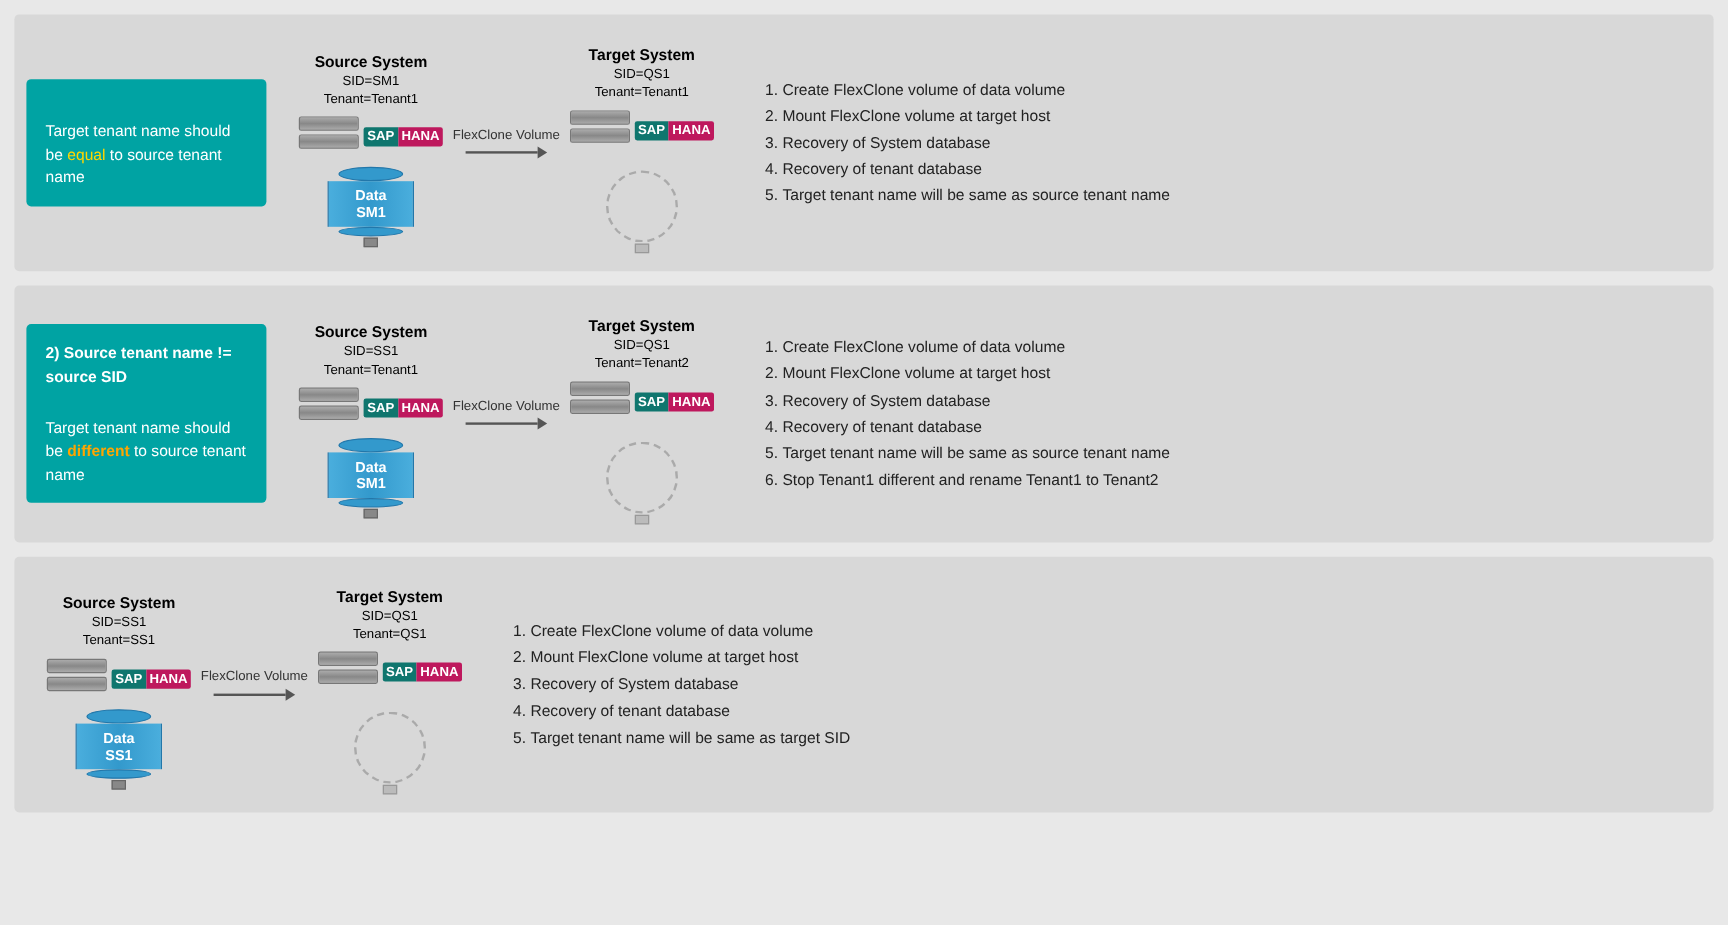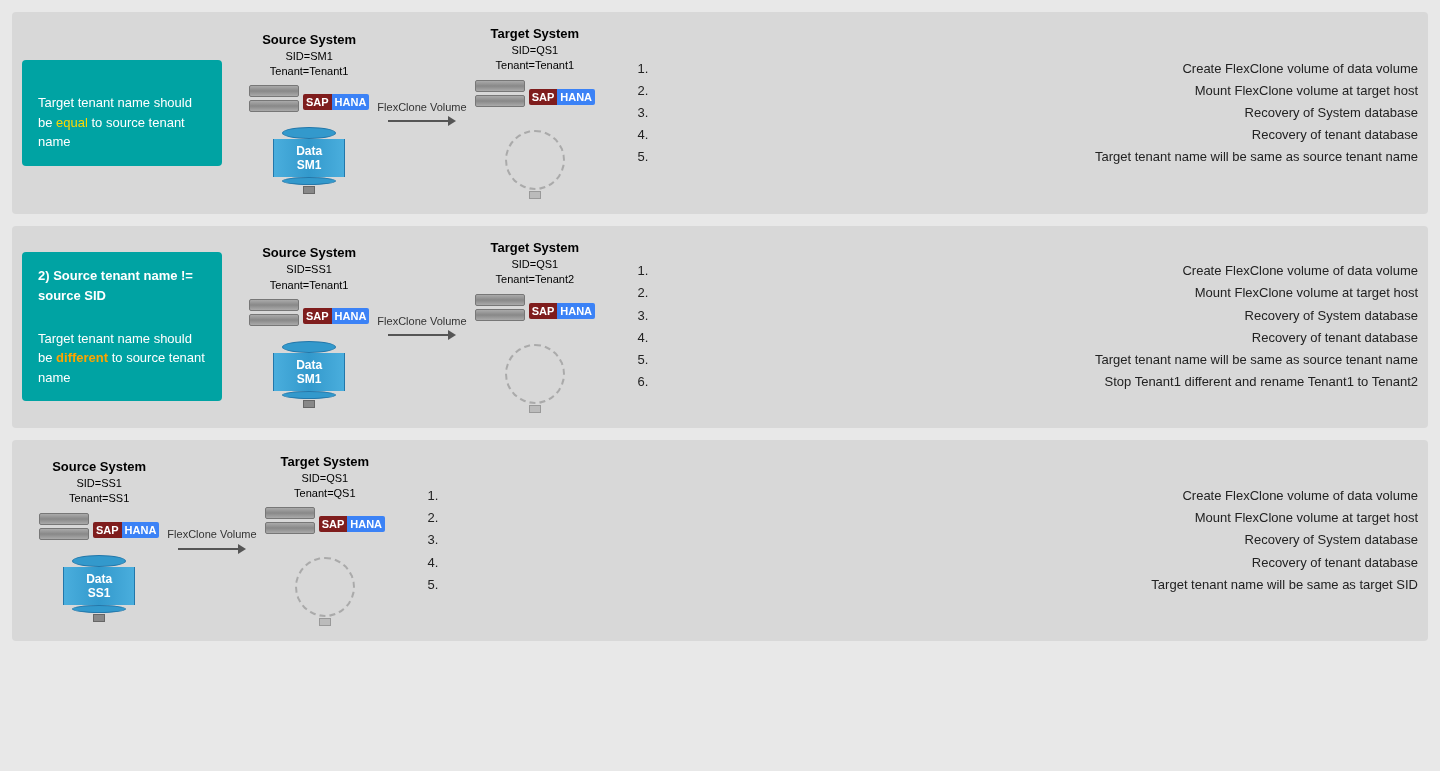--- a/index.html
+++ b/index.html
@@ -51,48 +51,49 @@
       max-width: 380px;
       gap: 8px;
       justify-content: center;
     }
     .system-box {
       display: flex;
       flex-direction: column;
       align-items: center;
       font-size: 12px;
       min-width: 120px;
+      margin-top: 12px;
     }
     .system-box .title {
       font-weight: bold;
       font-size: 13px;
       margin-bottom: 2px;
     }
     .system-box .sid-info {
       font-size: 11px;
       text-align: center;
       margin-bottom: 6px;
       line-height: 1.4;
     }
     .sap-hana-logo {
       display: flex;
       flex-direction: row;
       align-items: center;
       margin-bottom: 6px;
     }
     .sap-part {
-      background: #7f1d1d;
+      background: #0f766e;
       color: white;
       font-weight: bold;
       font-size: 11px;
       padding: 2px 3px;
       border-radius: 2px 0 0 2px;
     }
     .hana-part {
-      background: #3b82f6;
+      background: #be185d;
       color: white;
       font-weight: bold;
       font-size: 11px;
       padding: 2px 3px;
       border-radius: 0 2px 2px 0;
     }
     .server-icon {
       width: 50px;
       height: 12px;
       background: linear-gradient(to bottom, #aaa 0%, #888 50%, #aaa 100%);
@@ -181,21 +182,20 @@
     }
     .flexclone-label {
       font-size: 11px;
       text-align: center;
       color: #333;
       line-height: 1.3;
     }
     .steps-list {
       flex: 1;
       padding-left: 10px;
-      text-align: right;
     }
     .steps-list ol {
       padding-left: 20px;
       line-height: 1.7;
       font-size: 13px;
     }
     .steps-list ol li {
       color: #222;
     }
   </style>

